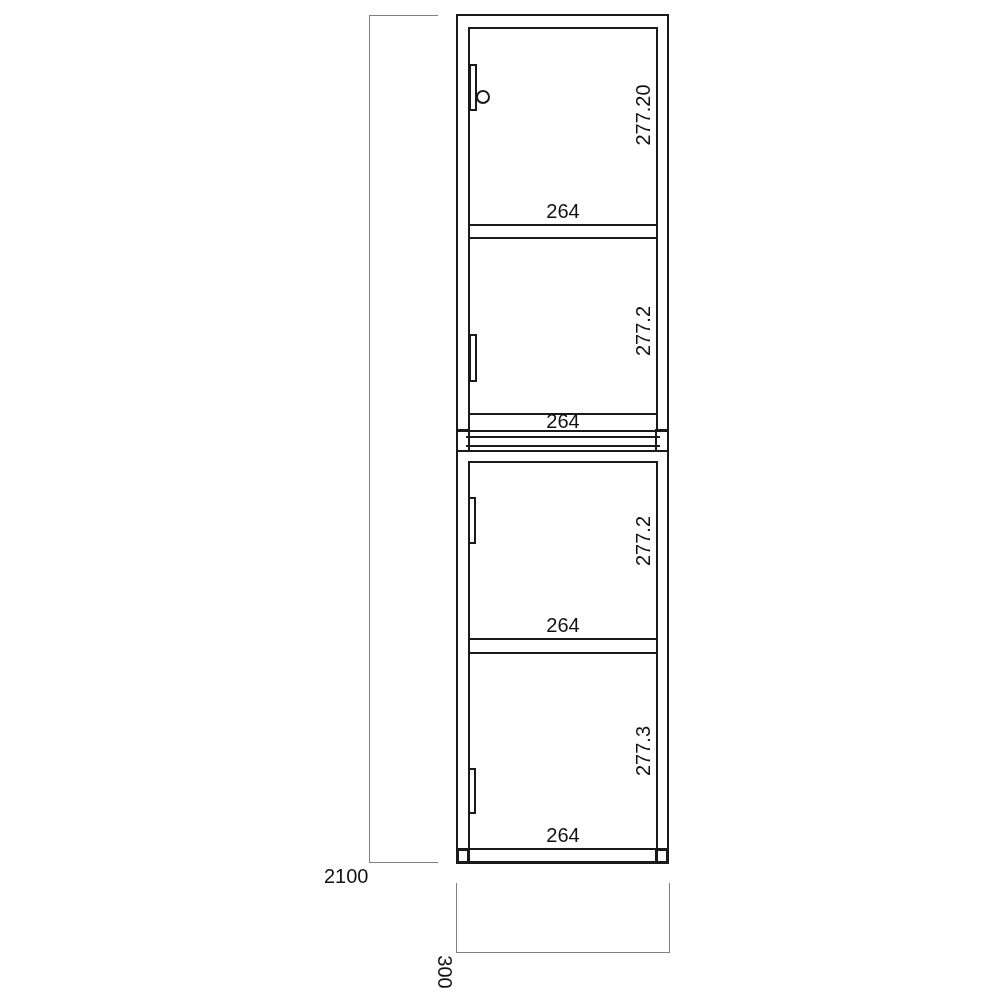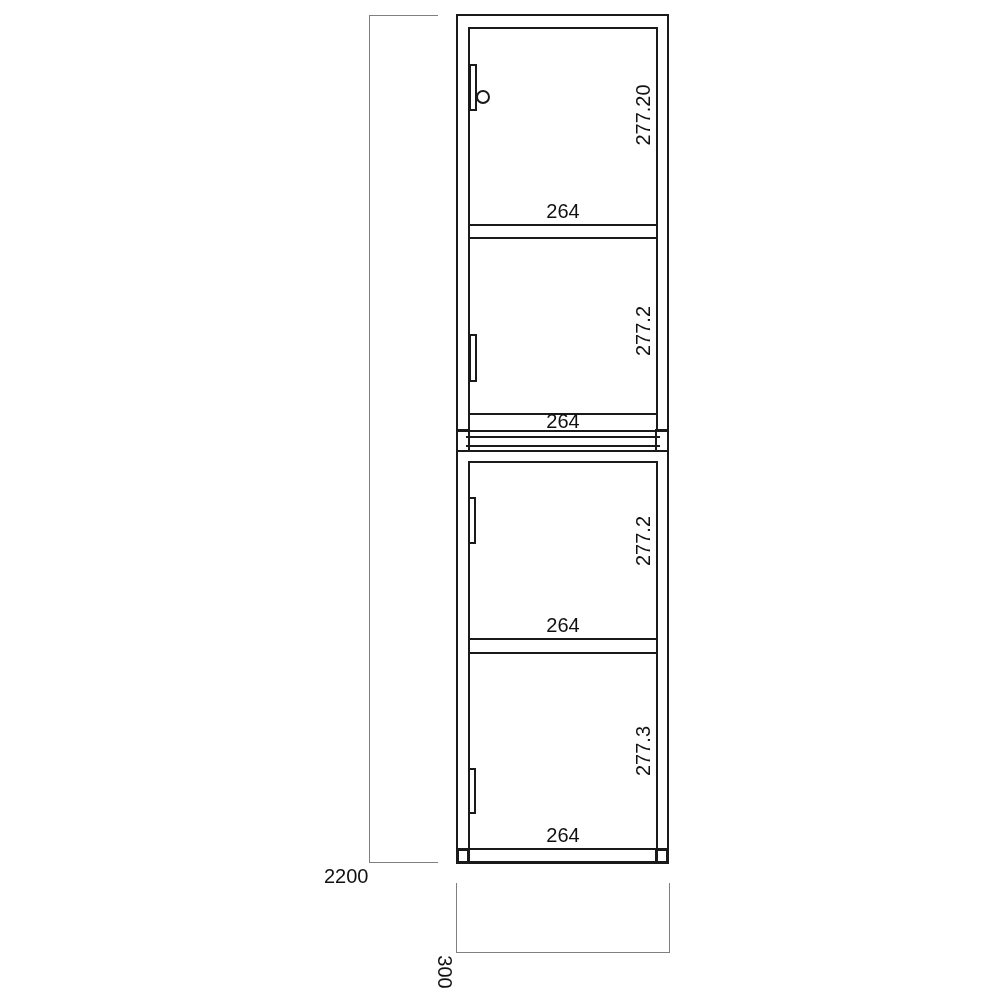--- a/index.html
+++ b/index.html
@@ -27,21 +27,21 @@
   }
 </style>
 </head>
 <body>
 
 <div class="canvas">
 
   <div class="dim" style="left:369px;top:15px;width:1px;height:848px;"></div>
   <div class="dim" style="left:369px;top:15px;width:69px;height:1px;"></div>
   <div class="dim" style="left:369px;top:862px;width:69px;height:1px;"></div>
-  <div class="lbl" style="left:324px;top:866px;width:44px;text-align:left;">2200</div>
+  <div class="lbl" style="left:324px;top:866px;width:44px;text-align:left;">2100</div>
 
   <div class="dim" style="left:456px;top:883px;width:1px;height:70px;"></div>
   <div class="dim" style="left:669px;top:883px;width:1px;height:70px;"></div>
   <div class="dim" style="left:456px;top:952px;width:214px;height:1px;"></div>
   <div class="lbl rot-cw" style="left:423px;top:962px;width:44px;height:20px;">300</div>
 
   <div class="box" style="left:456px;top:14px;width:213px;height:418px;"></div>
   <div class="ln" style="left:468px;top:27px;width:2px;height:405px;"></div>
   <div class="ln" style="left:656px;top:27px;width:2px;height:405px;"></div>
   <div class="ln" style="left:468px;top:27px;width:190px;height:2px;"></div>

